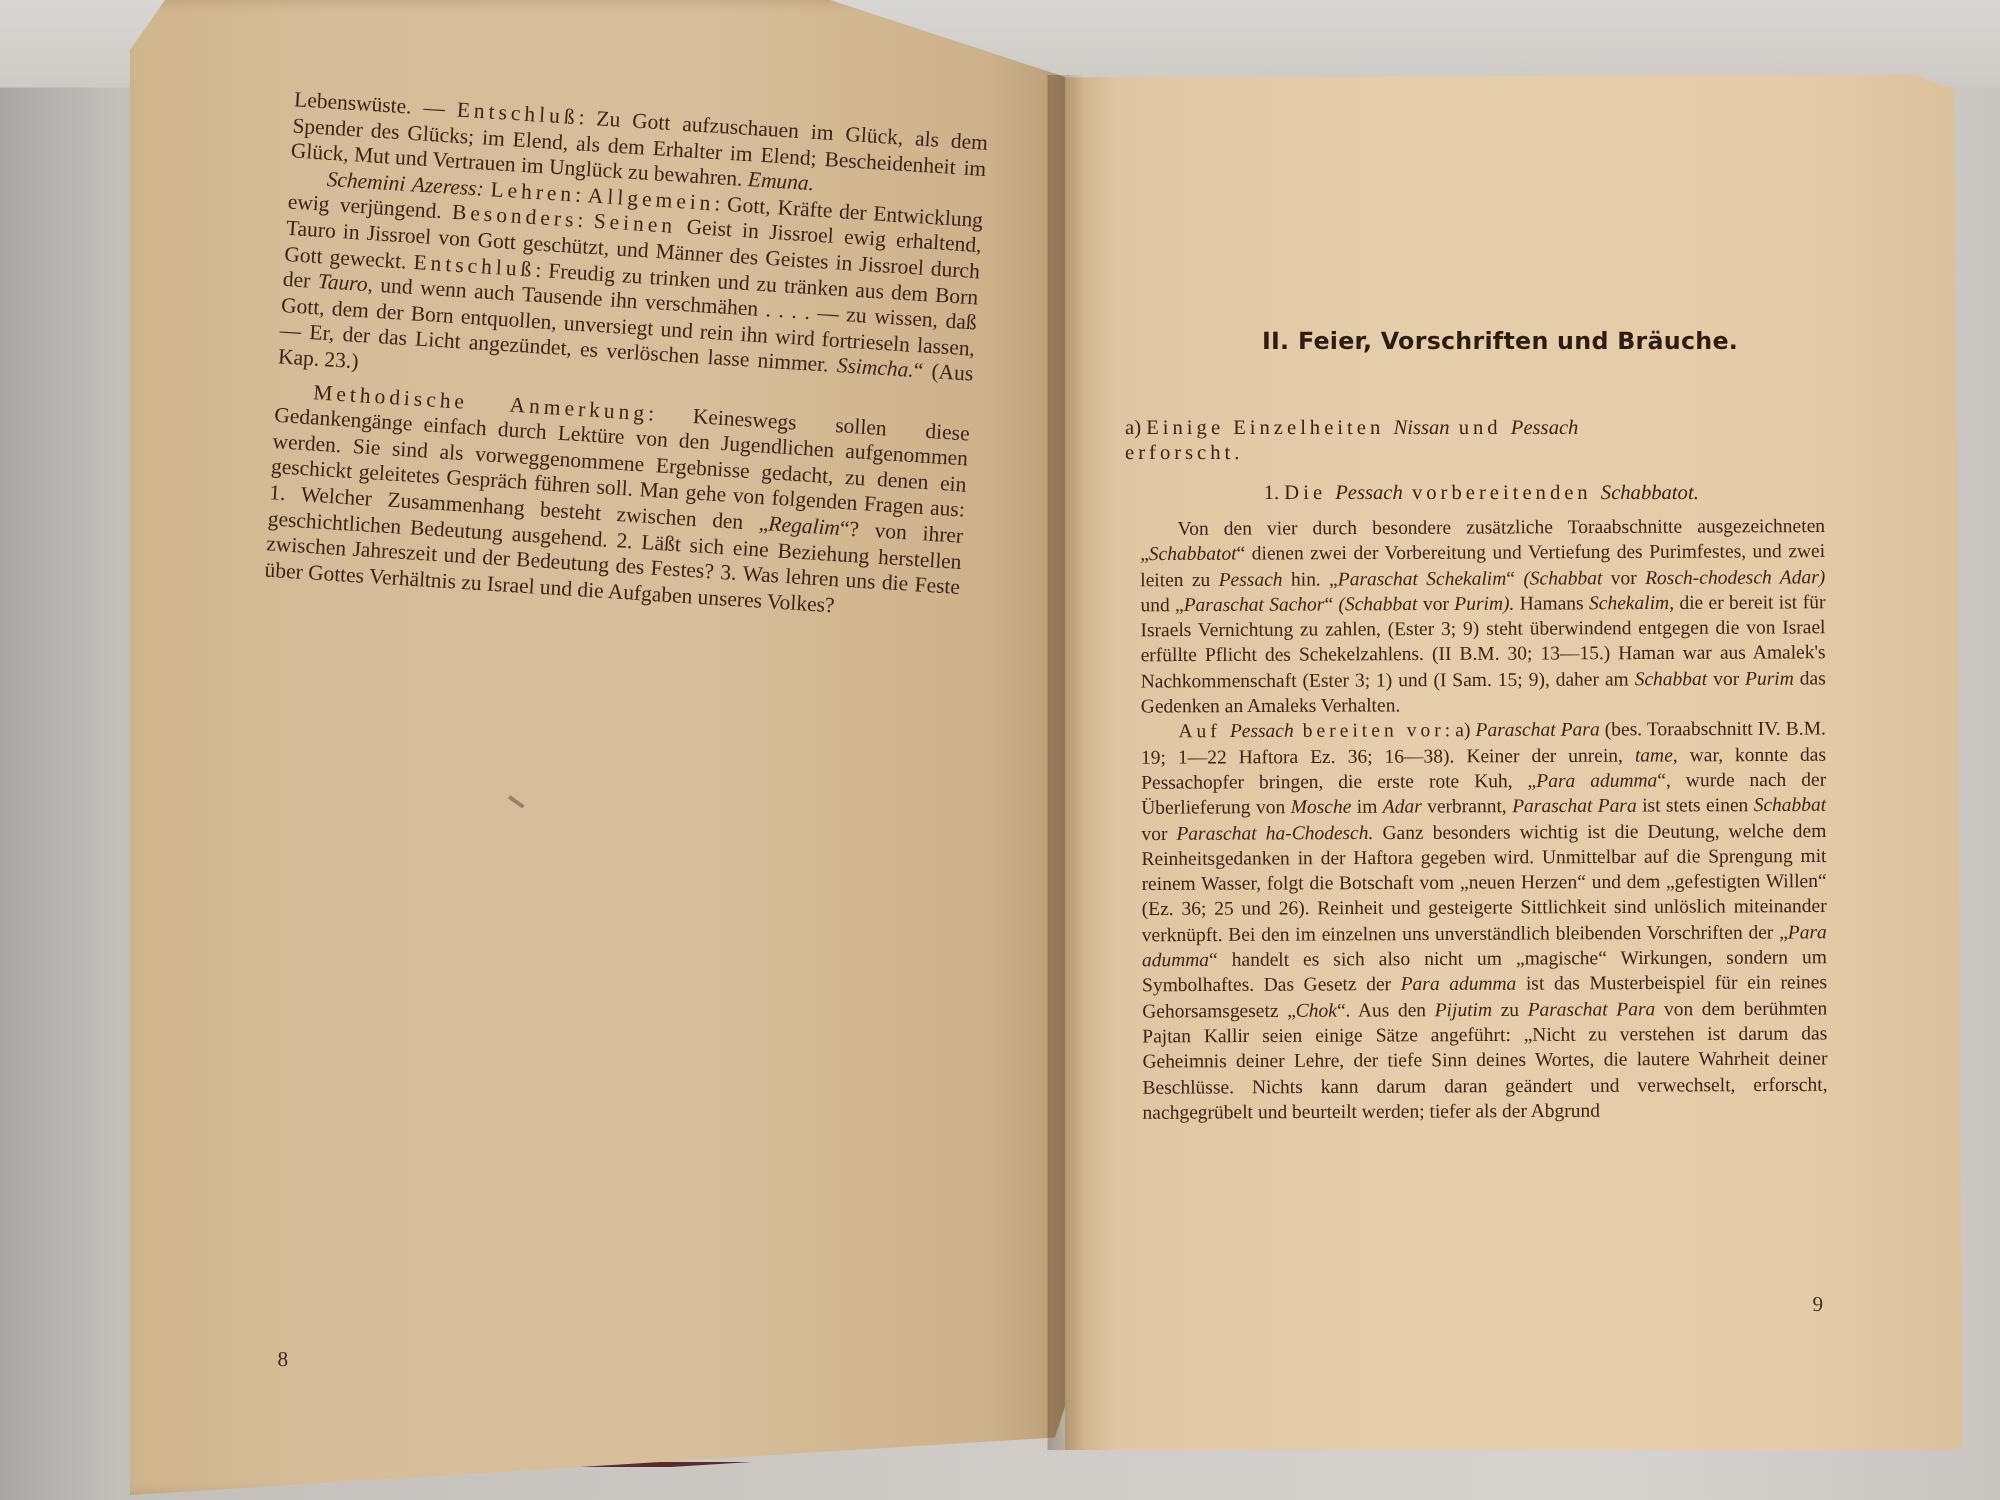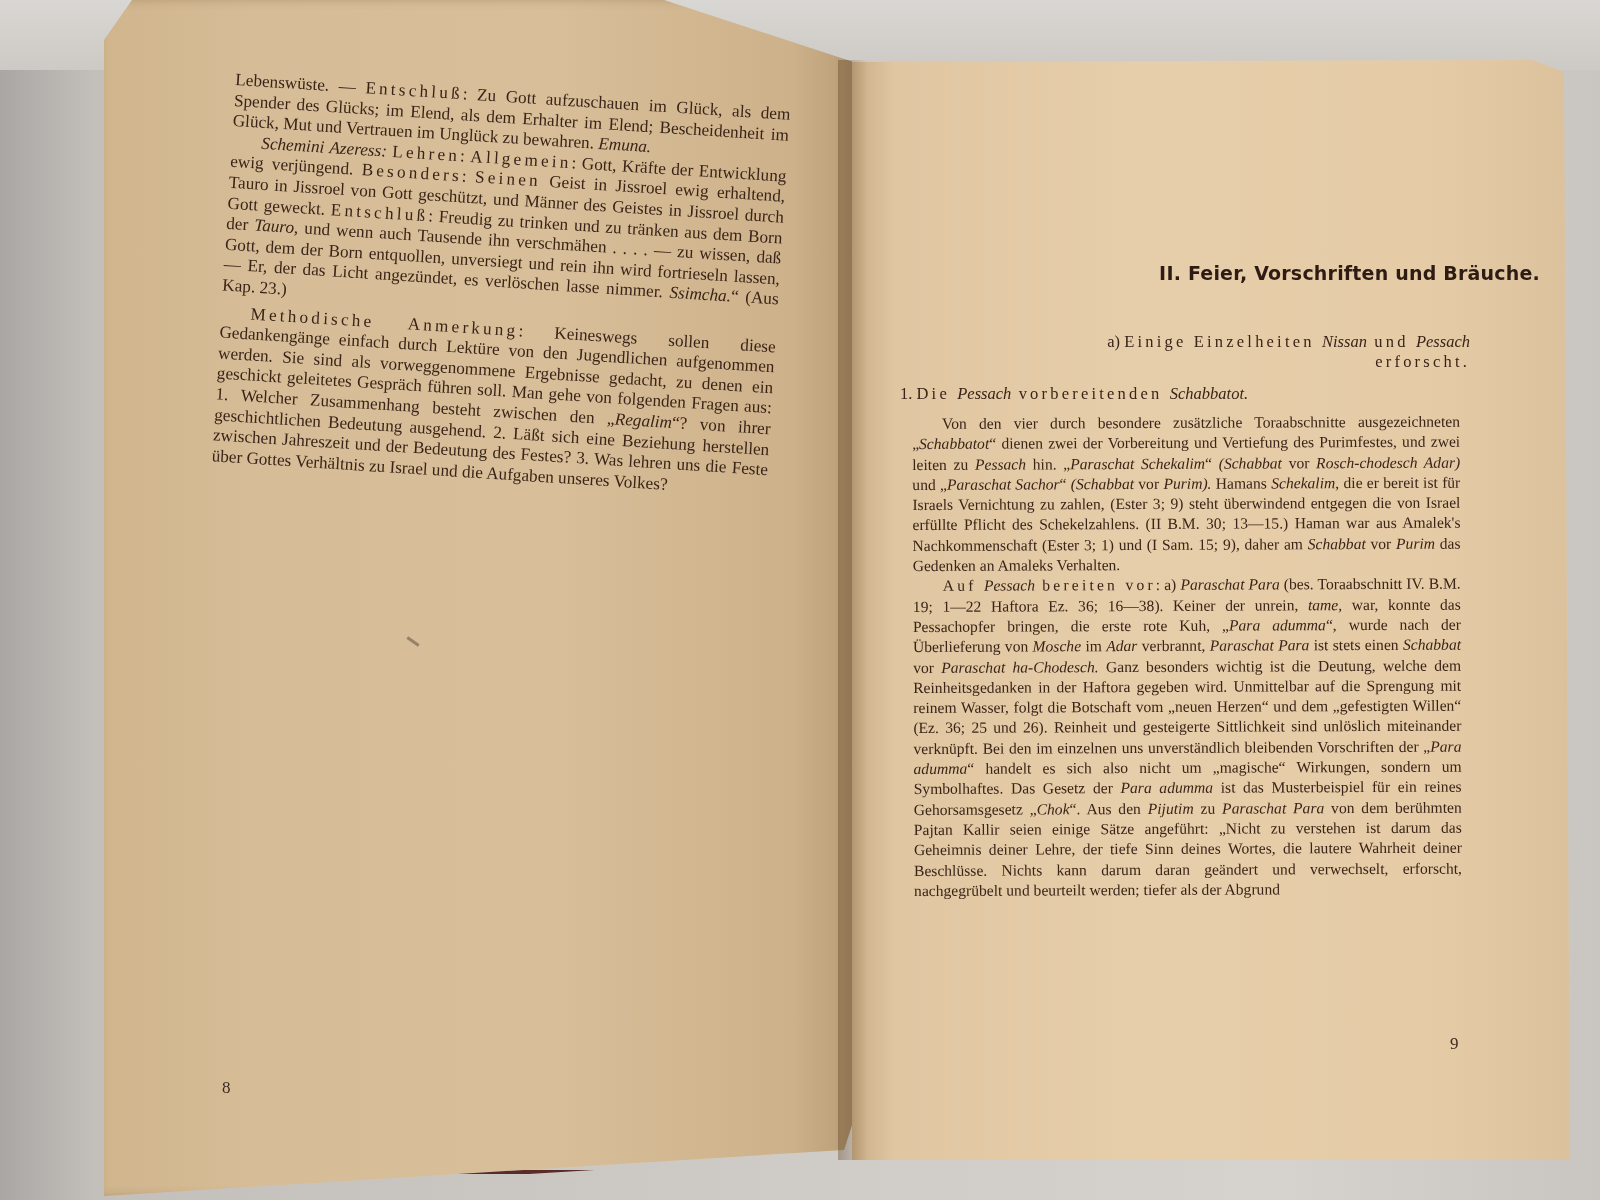--- a/index.html
+++ b/index.html
@@ -44,30 +44,30 @@
     transform: rotate(3.6deg); transform-origin: 0 0;
     text-align: justify;
   }
   .left-text p { margin:0; }
   .indent { text-indent: 30px; }
   .spaced { letter-spacing: 3.2px; }
   .it { font-style: italic; }
   .p-gap { margin-top:6px !important; }
 
   .right-title {
-    position:absolute; left:860px; top:262px; width:680px; text-align:right;
+    position:absolute; left:860px; top:262px; width:680px; text-align:center;
     font-family: "DejaVu Sans", sans-serif; font-weight:bold; font-size:19px;
     color:#2e1c14; letter-spacing:0.2px;
   }
   .right-sub {
-    position:absolute; left:900px; top:332px; width:570px; text-align:right;
+    position:absolute; left:900px; top:332px; width:570px; text-align:left;
     color:#3a2418; font-size:16.5px; line-height:20px;
   }
   .right-sub2 {
-    position:absolute; left:900px; top:384px; width:570px; text-align:left;
+    position:absolute; left:900px; top:384px; width:570px; text-align:center;
     color:#3a2418; font-size:16.5px;
   }
   .right-text {
     position:absolute; left:912px; top:414px; width:548px;
     font-size:15.6px; line-height:20.3px; text-align:justify;
     transform: rotate(-0.25deg); transform-origin:0 0;
   }
   .right-text p { margin:0; }
 
   .page-num {

